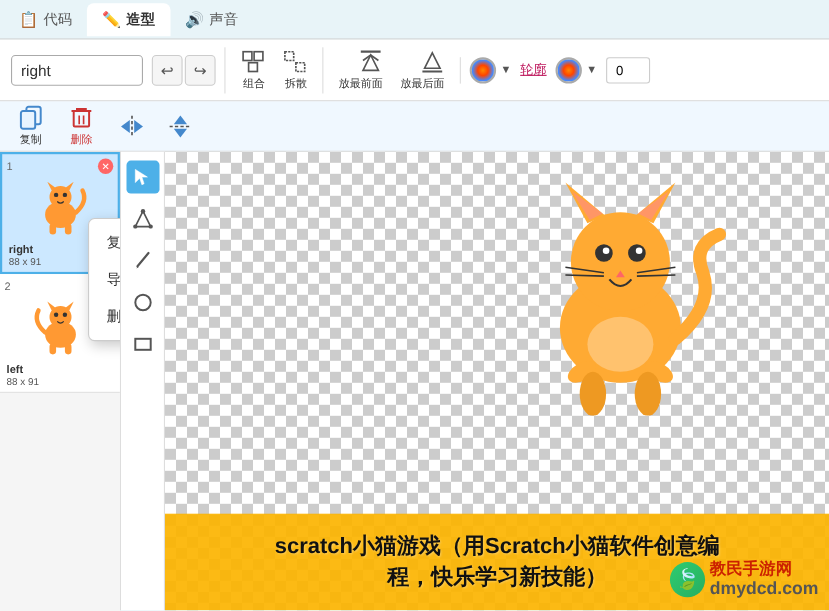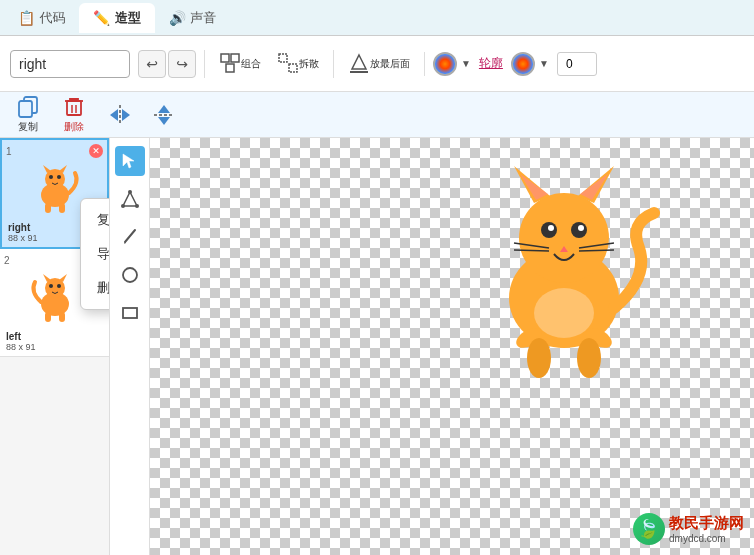--- a/index.html
+++ b/index.html
@@ -82,22 +82,22 @@
     .toolbar-group {
       display: flex;
       align-items: center;
       gap: 4px;
       border-left: 1px solid #ddd;
       padding-left: 8px;
     }
 
     .toolbar-btn {
       display: flex;
-      flex-direction: row;
-      align-items: center;
+      flex-direction: column;
+      align-items: flex-end;
       font-size: 10px;
       color: #333;
       cursor: pointer;
       padding: 2px 6px;
       border-radius: 4px;
     }
     .toolbar-btn svg {
       margin-bottom: 2px;
     }
 
@@ -324,22 +324,23 @@
       align-items: center;
       justify-content: center;
       font-size: 18px;
     }
     .watermark-text {
       font-size: 15px;
       color: #cc2200;
       font-weight: bold;
     }
     .watermark-sub {
-      font-size: 10px;
+      font-size: 16px;
       color: #555;
+      font-weight: bold;
     }
   </style>
 </head>
 <body>
 
 <div class="tab-bar">
   <div class="tab">
     <span class="tab-icon">📋</span>
     <span>代码</span>
   </div>
@@ -373,20 +374,28 @@
     <div class="toolbar-btn">
       <svg width="22" height="22" viewBox="0 0 22 22">
         <rect x="2" y="2" width="8" height="8" fill="none" stroke="#555" stroke-width="1.5" stroke-dasharray="2,1"></rect>
         <rect x="12" y="12" width="8" height="8" fill="none" stroke="#555" stroke-width="1.5" stroke-dasharray="2,1"></rect>
       </svg>
       <span>拆散</span>
     </div>
   </div>
 
   <div class="toolbar-group">
+    <div class="toolbar-btn">
+      <svg width="22" height="22" viewBox="0 0 22 22">
+        <line x1="2" y1="2" x2="20" y2="2" stroke="#555" stroke-width="2"></line>
+        <polygon points="11,5 18,19 4,19" fill="none" stroke="#555" stroke-width="1.5"></polygon>
+        <path d="M4 10 L11 5 L18 10" fill="none" stroke="#555" stroke-width="1.5"></path>
+      </svg>
+      <span>放最前面</span>
+    </div>
     <div class="toolbar-btn">
       <svg width="22" height="22" viewBox="0 0 22 22">
         <line x1="2" y1="20" x2="20" y2="20" stroke="#555" stroke-width="2"></line>
         <polygon points="11,3 18,17 4,17" fill="none" stroke="#555" stroke-width="1.5"></polygon>
       </svg>
       <span>放最后面</span>
     </div>
   </div>
 
   <div class="toolbar-group color-picker-group">
@@ -570,20 +579,26 @@
 
         <ellipse cx="85" cy="200" rx="12" ry="20" fill="#ee9922"></ellipse>
         <ellipse cx="135" cy="200" rx="12" ry="20" fill="#ee9922"></ellipse>
 
         <path d="M160 150 Q195 120 185 90 Q175 65 200 55" fill="none" stroke="#ffaa33" stroke-width="12" stroke-linecap="round"></path>
 
         <ellipse cx="110" cy="155" rx="30" ry="25" fill="#ffcc88" opacity="0.7"></ellipse>
       </svg>
     </div>
 
+    <div class="overlay-banner">
+      <div class="overlay-banner-text">
+        <span>scratch小猫游戏（用Scratch小猫软件创意编</span><br>
+        <span>程，快乐学习新技能）</span>
+      </div>
+    </div>
 
     <div class="watermark">
       <div class="watermark-logo">🍃</div>
       <div>
         <div class="watermark-text">教民手游网</div>
         <div class="watermark-sub">dmydcd.com</div>
       </div>
     </div>
 
   </div>

